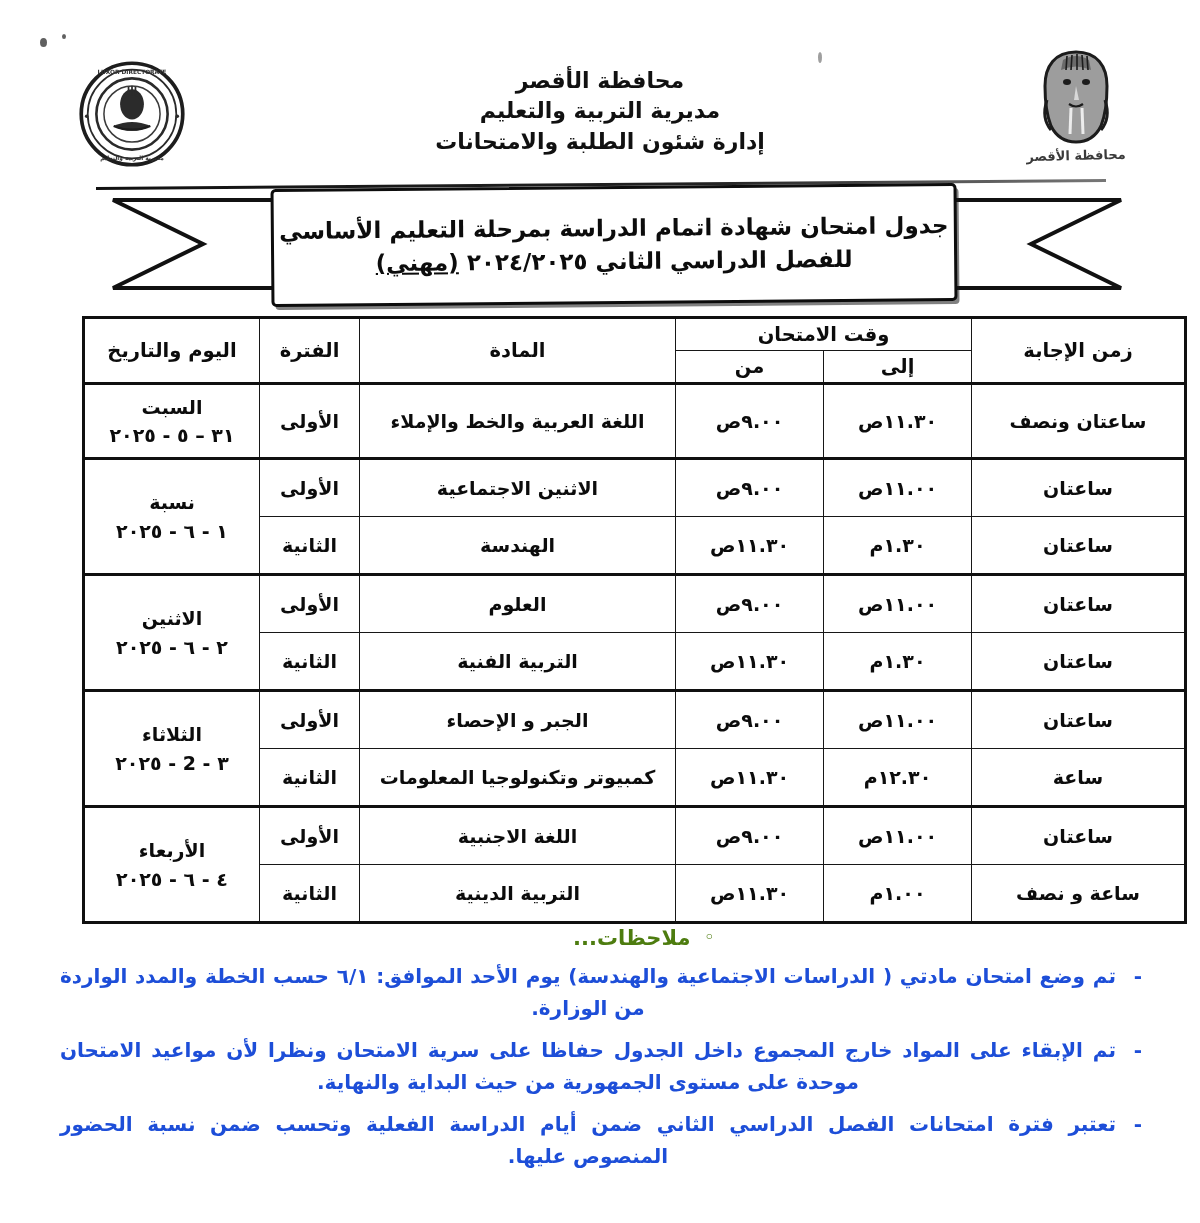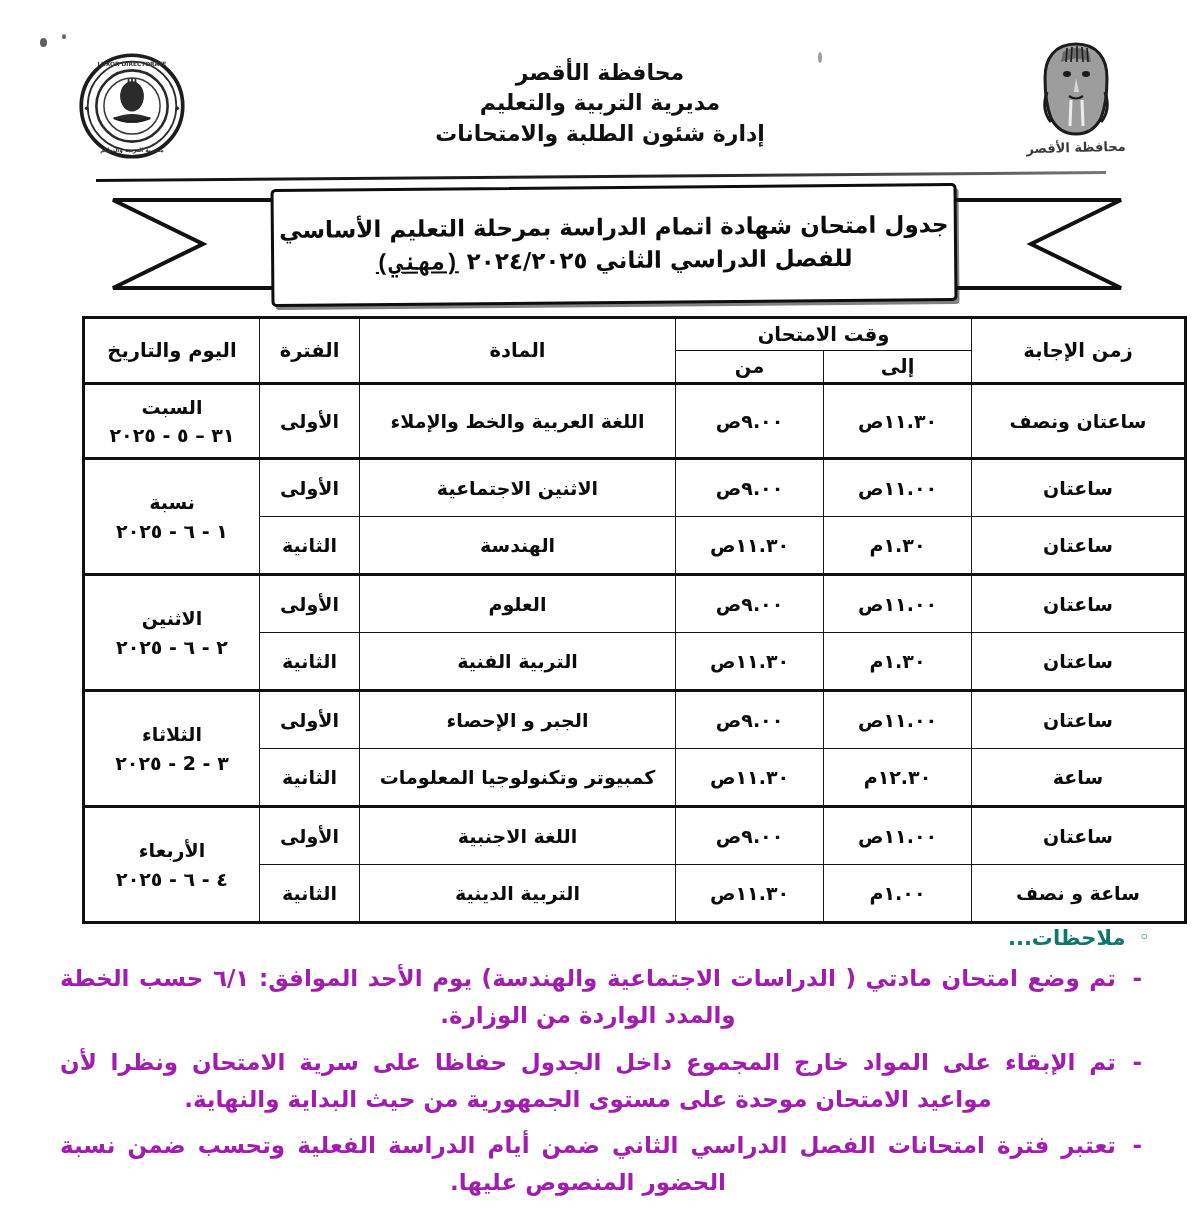--- a/index.html
+++ b/index.html
@@ -20,21 +20,21 @@
   .scan-speck {
     position: absolute;
     background: #2b2b2b;
     border-radius: 50%;
     opacity: .75;
   }
 
   
   .header {
     position: absolute;
-    top: 0; left: 0; right: 0;
+    top: 8px; left: 0; right: 0;
     height: 190px;
   }
   .org-lines {
     position: absolute;
     top: 58px;
     left: 0; right: 0;
     text-align: center;
     line-height: 1.38;
   }
   .org-line {
@@ -118,21 +118,21 @@
     justify-content: center;
     transform: rotate(-0.5deg);
   }
   .banner-line {
     font-size: 23px;
     font-weight: bold;
     line-height: 1.45;
     white-space: nowrap;
     color: #0c0c0c;
   }
-  .banner-line .mehani { text-decoration: underline; font-family: Liberation Mono, monospace; }
+  .banner-line .mehani { text-decoration: underline; }
 
   
   .table-shadow {
     position: absolute;
     top: 322px;
     left: 88px;
     width: 1022px;
     height: 598px;
     background: #5a5a5a;
     opacity: .85;
@@ -180,45 +180,45 @@
   .r-norm td { height: 48px; }
 
   
   .notes {
     position: absolute;
     top: 926px;
     left: 60px;
     width: 1090px;
   }
   .notes-title {
-    text-align: right;
+    text-align: center;
     direction: rtl;
     font-size: 21px;
     font-weight: bold;
-    color: #0f766e;
+    color: #4d7c0f;
     padding-left: 78px;
     letter-spacing: 1px;
   }
   .notes-title .dot {
     display: inline-block;
     margin-left: 14px;
     font-size: 15px;
     vertical-align: 3px;
   }
   ul.note-list {
     list-style: none;
     margin: 10px 0 0 0;
     padding: 0;
   }
   ul.note-list li {
     position: relative;
-    font-size: 23px;
+    font-size: 20px;
     font-weight: bold;
     line-height: 1.62;
-    color: #a21caf;
+    color: #1d4ed8;
     margin-bottom: 9px;
     padding-right: 34px;
     text-align: justify;
     text-align-last: center;
   }
   ul.note-list li::before {
     content: "-";
     position: absolute;
     right: 8px;
     top: 0;

